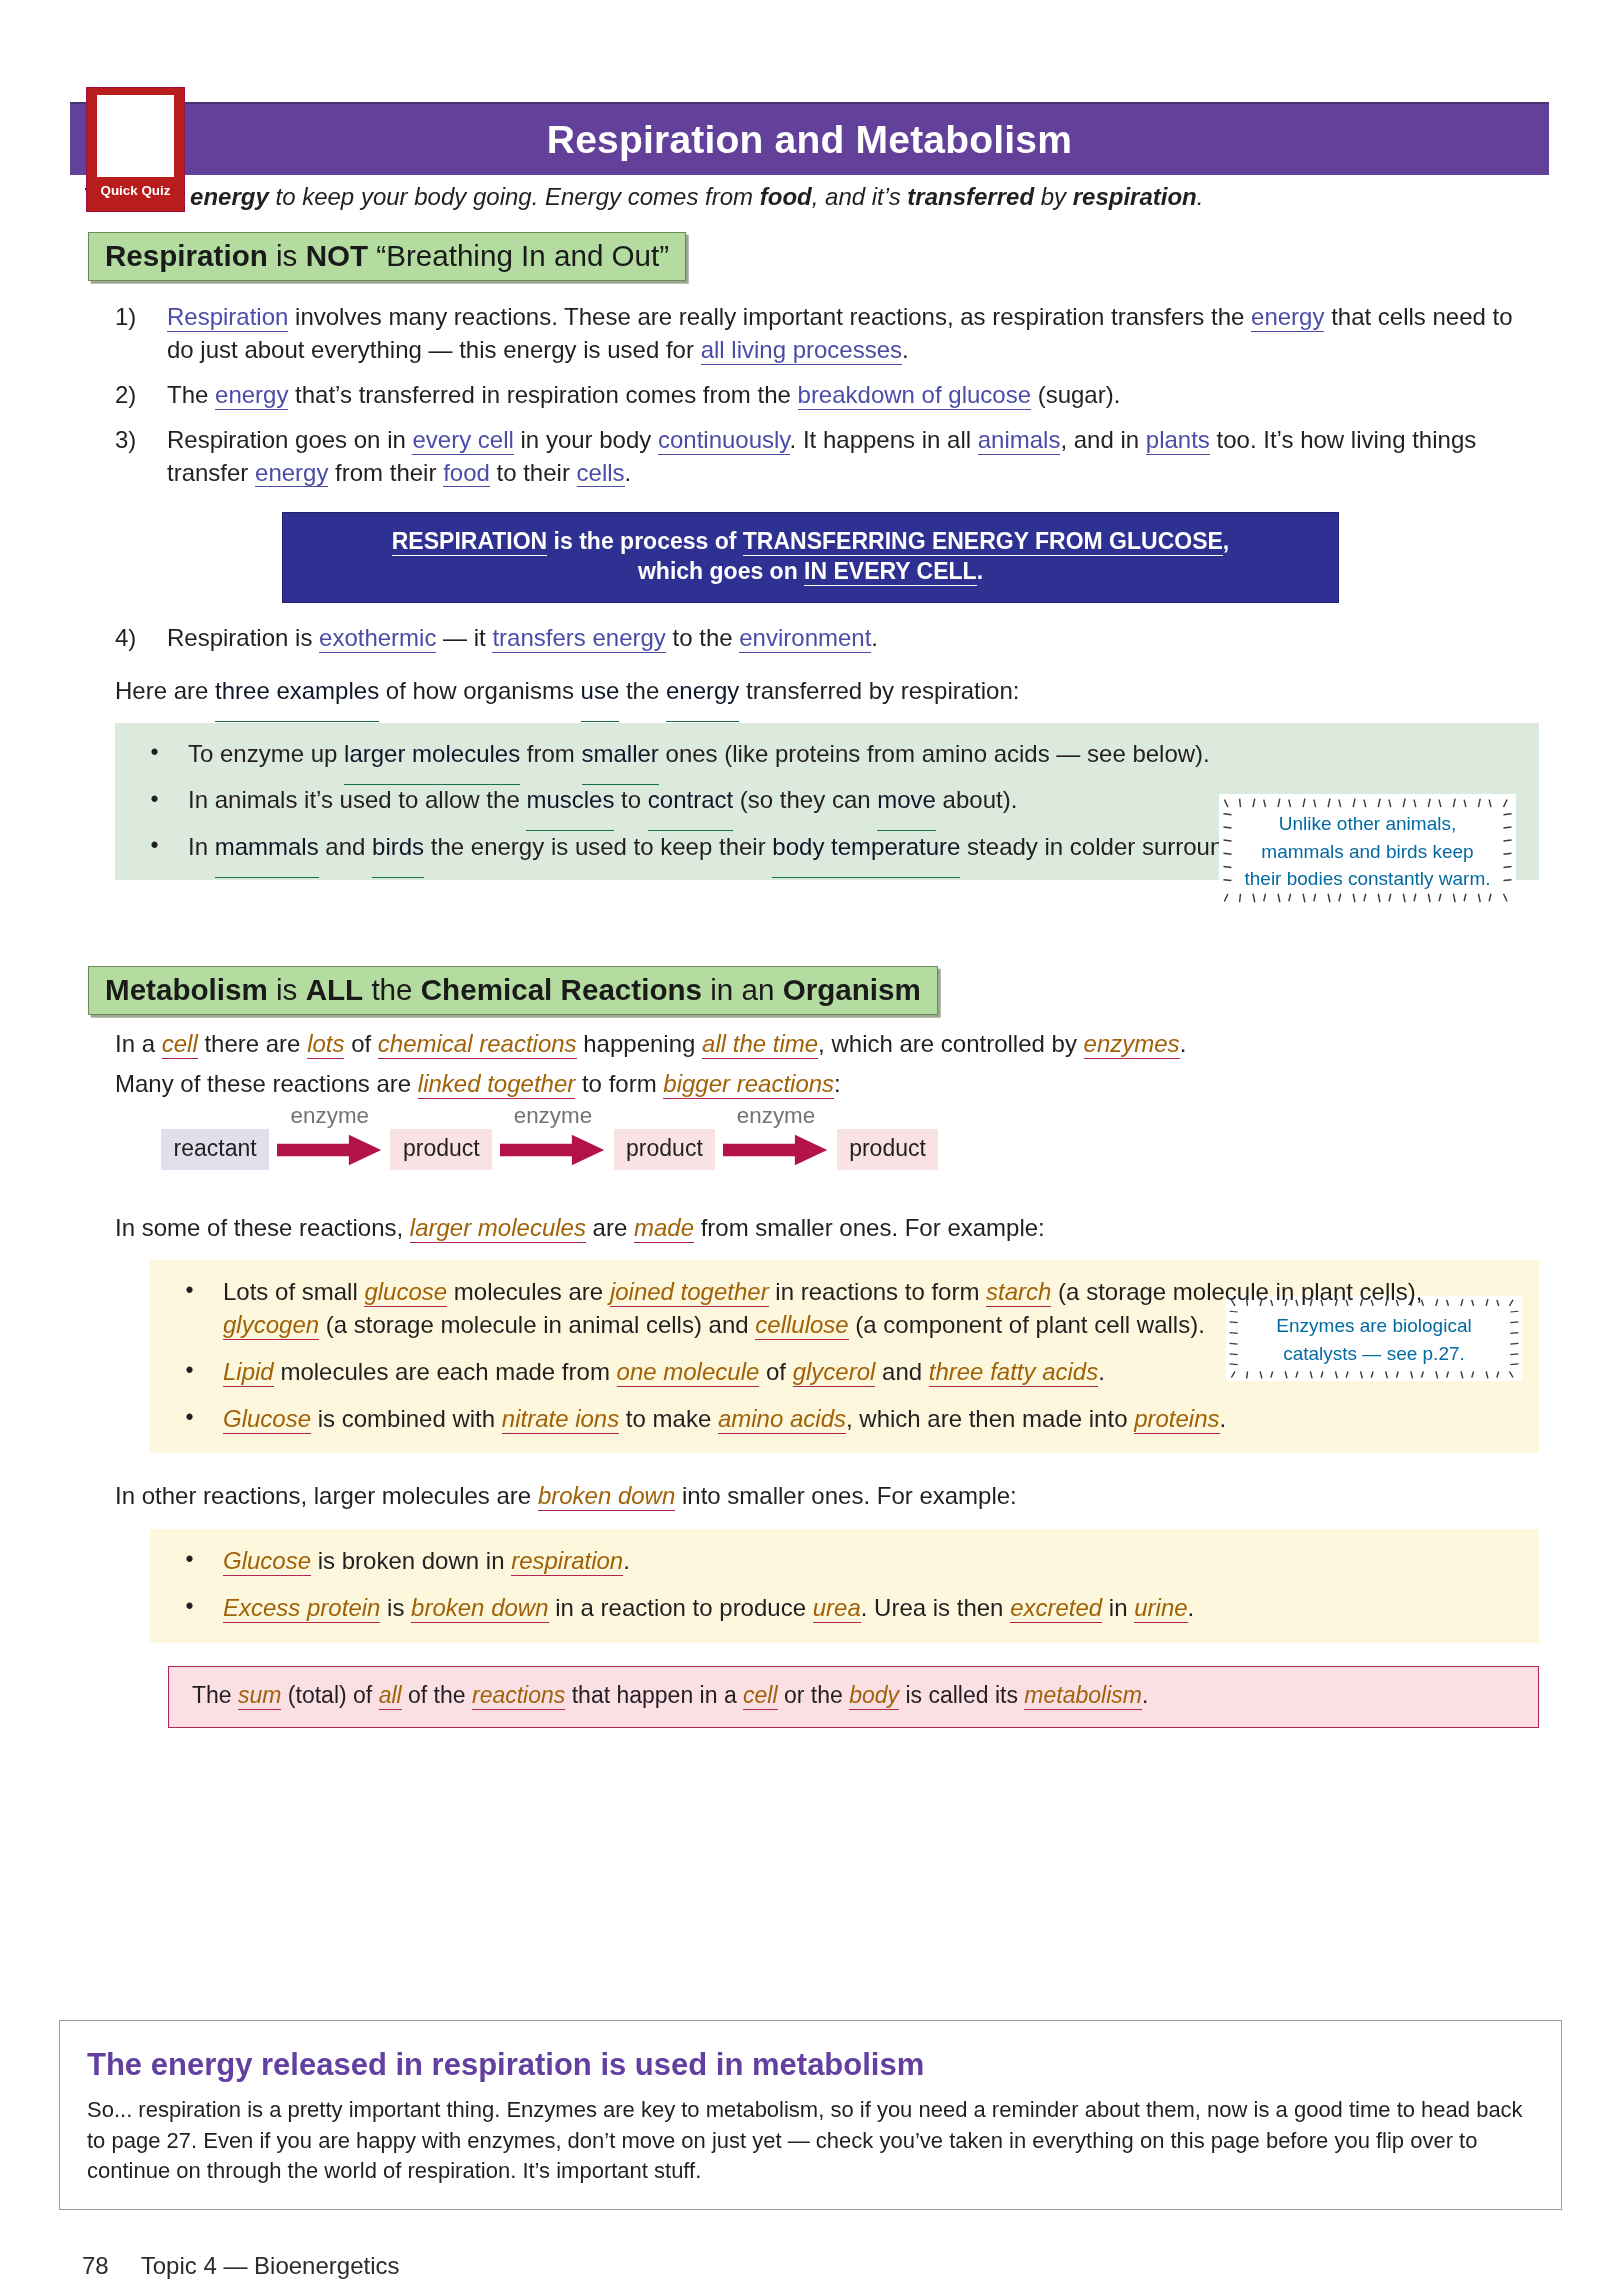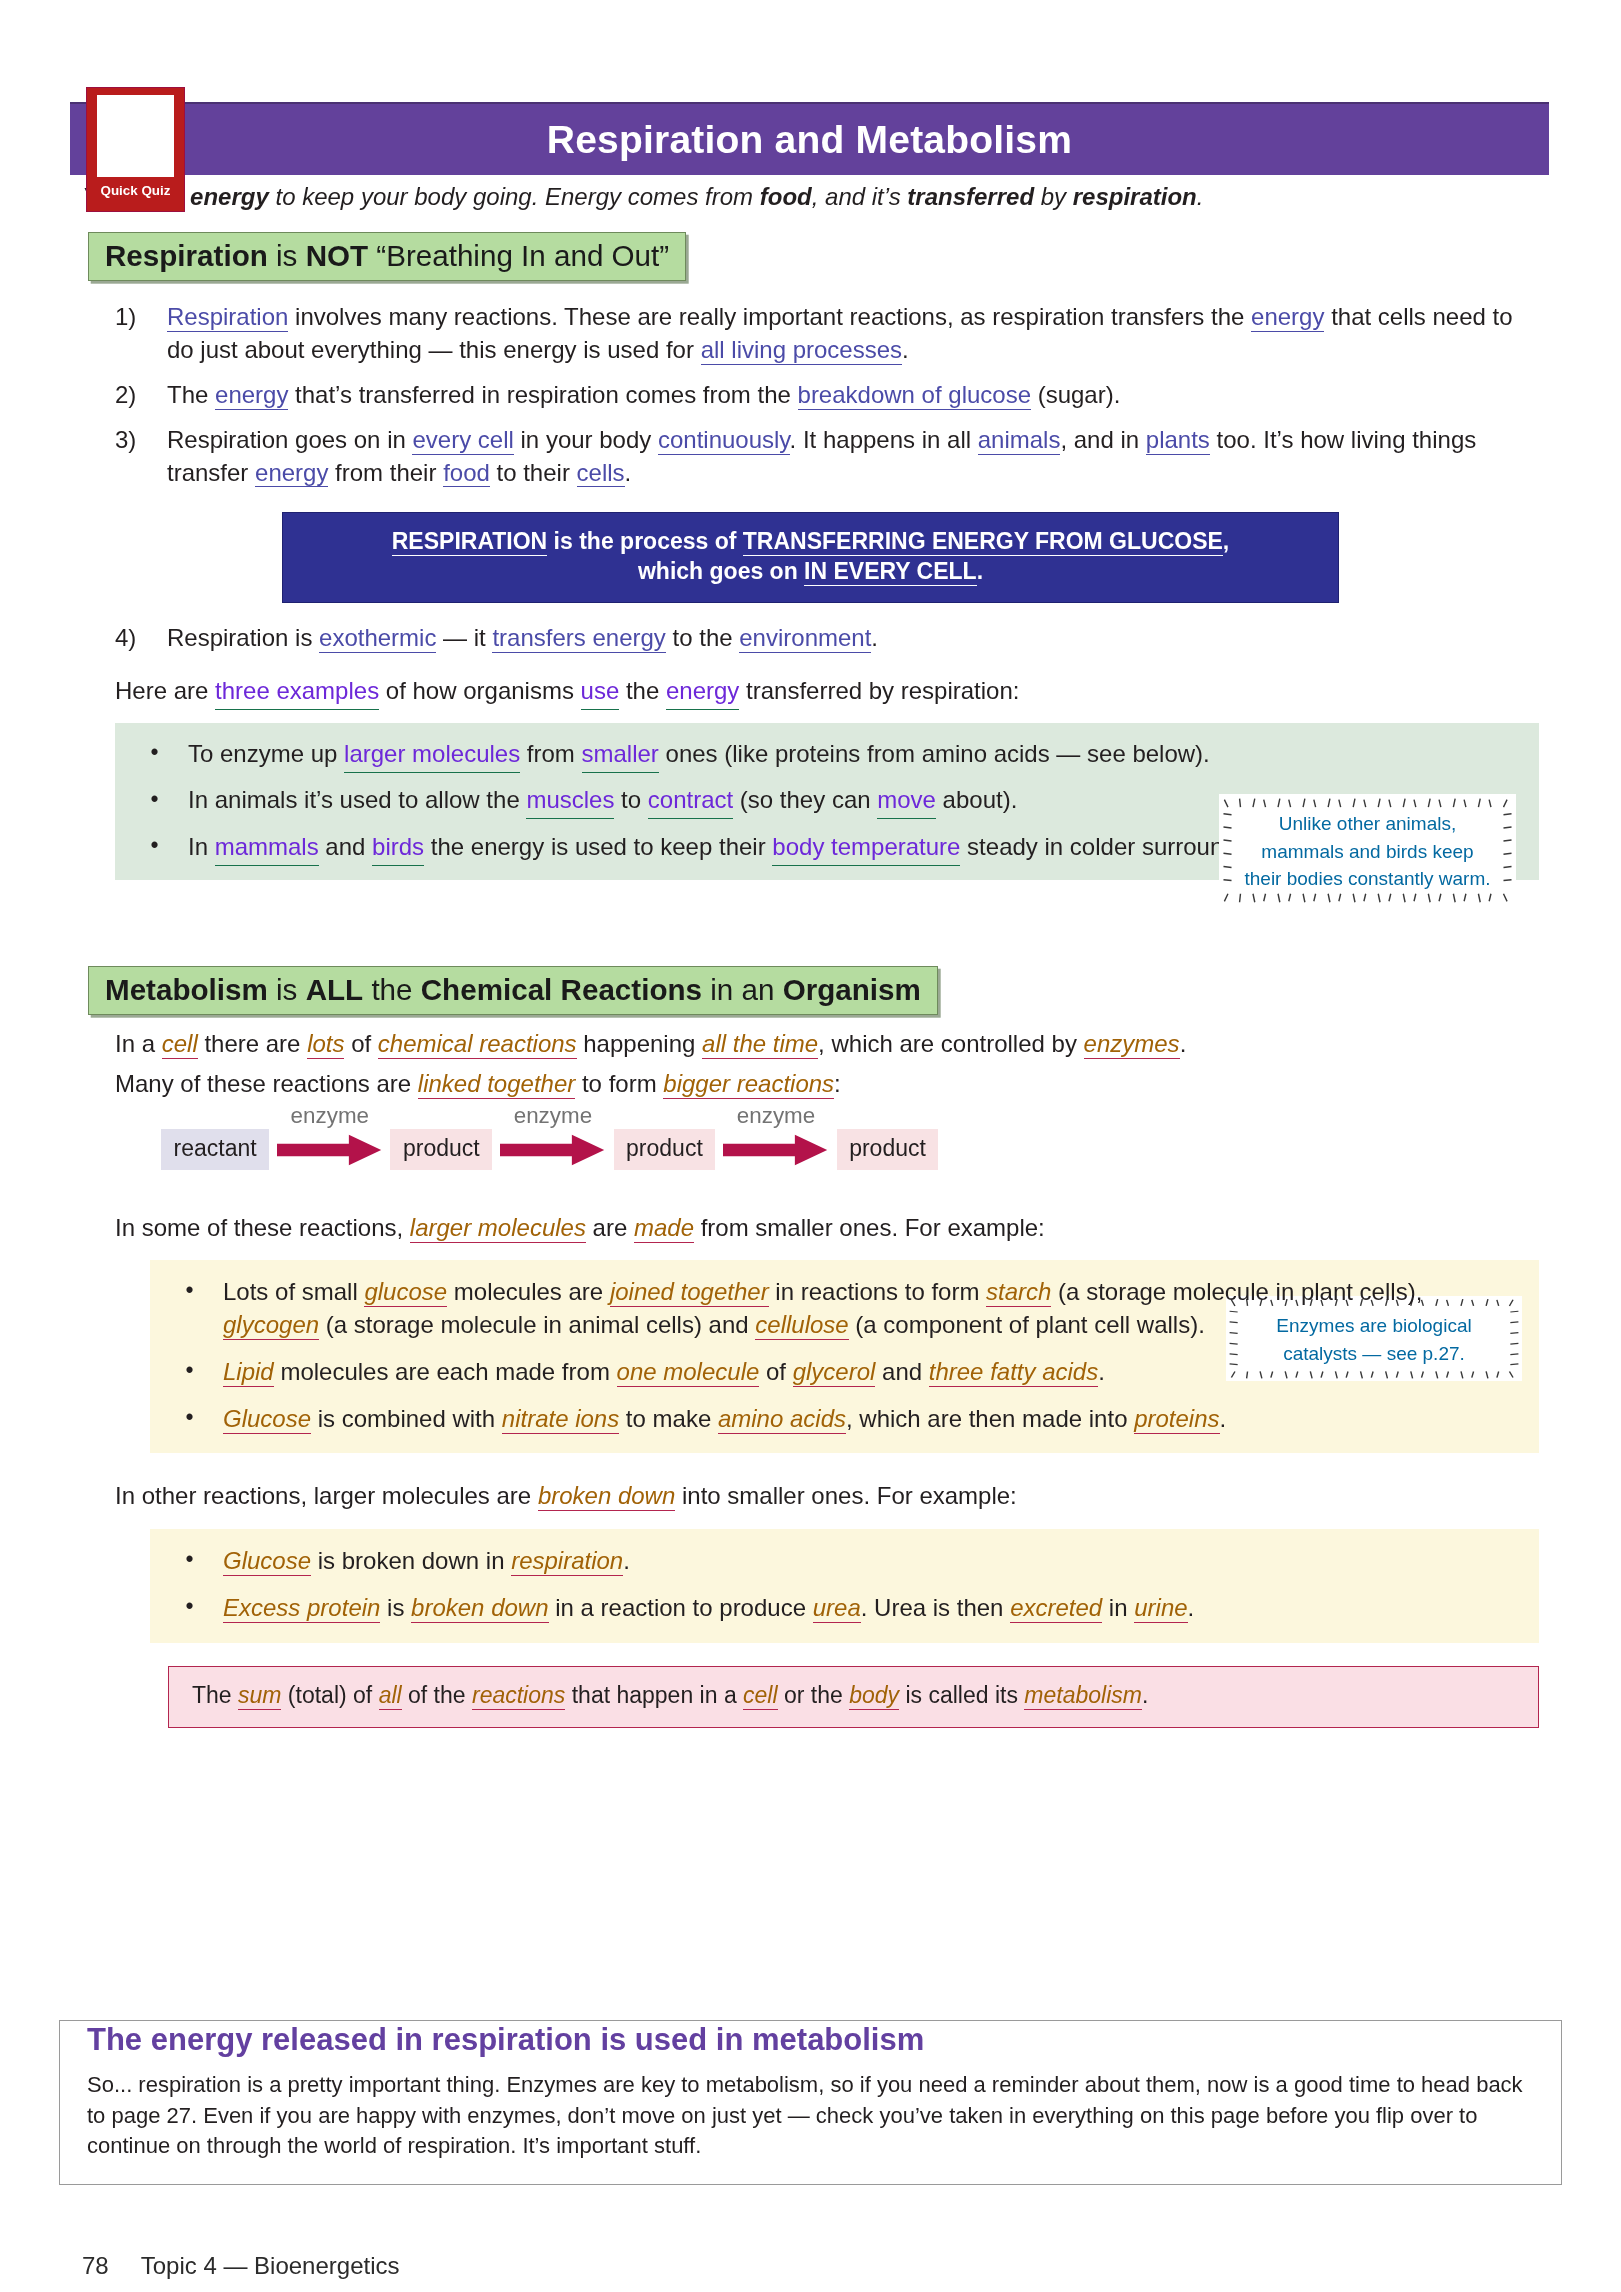--- a/index.html
+++ b/index.html
@@ -91,21 +91,21 @@
     position: relative;
     padding-left: 52px;
     margin-bottom: 12.5px;
   }
   ol.numlist > li .num {
     position: absolute; left: 0; top: 0;
     width: 43px;
     text-align: left;
   }
   .u-blue  u.k, u.blue  { color: #4b4ba8; text-decoration: none; border-bottom: 1.6px solid #4b4ba8; padding-bottom:0.9px;}
-  .u-green u.k, u.green { color: #6d28d9; text-decoration: none; border-bottom: 1.6px solid #17714b; padding-bottom:5px;}
+  .u-green u.k, u.green { color: #0f172a; text-decoration: none; border-bottom: 1.6px solid #17714b; padding-bottom:17px;}
   .u-red   u.k, u.red   { color: #a16207; text-decoration: none; border-bottom: 1.6px solid #b3254f; padding-bottom:0.9px;font-style:italic;}
 
   
   .def-box {
     margin: 23px auto 0 auto;
     width: 1057px;
     background: #2f3192;
     border: 1.3px solid #1f2170;
     color: #ffffff;
     text-align: center;
@@ -210,21 +210,21 @@
     color: #737373;
   }
   .arrow-wrap svg { display: block; }
 
   
   .rev-box {
     position: absolute;
     left: 59px; top: 2003px;
     width: 1503px;
     border: 1.3px solid #9a9a9a;
-    padding: 2px 27px 23px 27px;
+    padding: 27px 27px 23px 27px;
     background: #ffffff;
   }
   .rev-box h2 {
     margin: 0 0 12.5px 0;
     font-size: 31px;
     font-weight: bold;
     color: #6340a0;
     line-height: 1.12;
   }
   .rev-box p {

